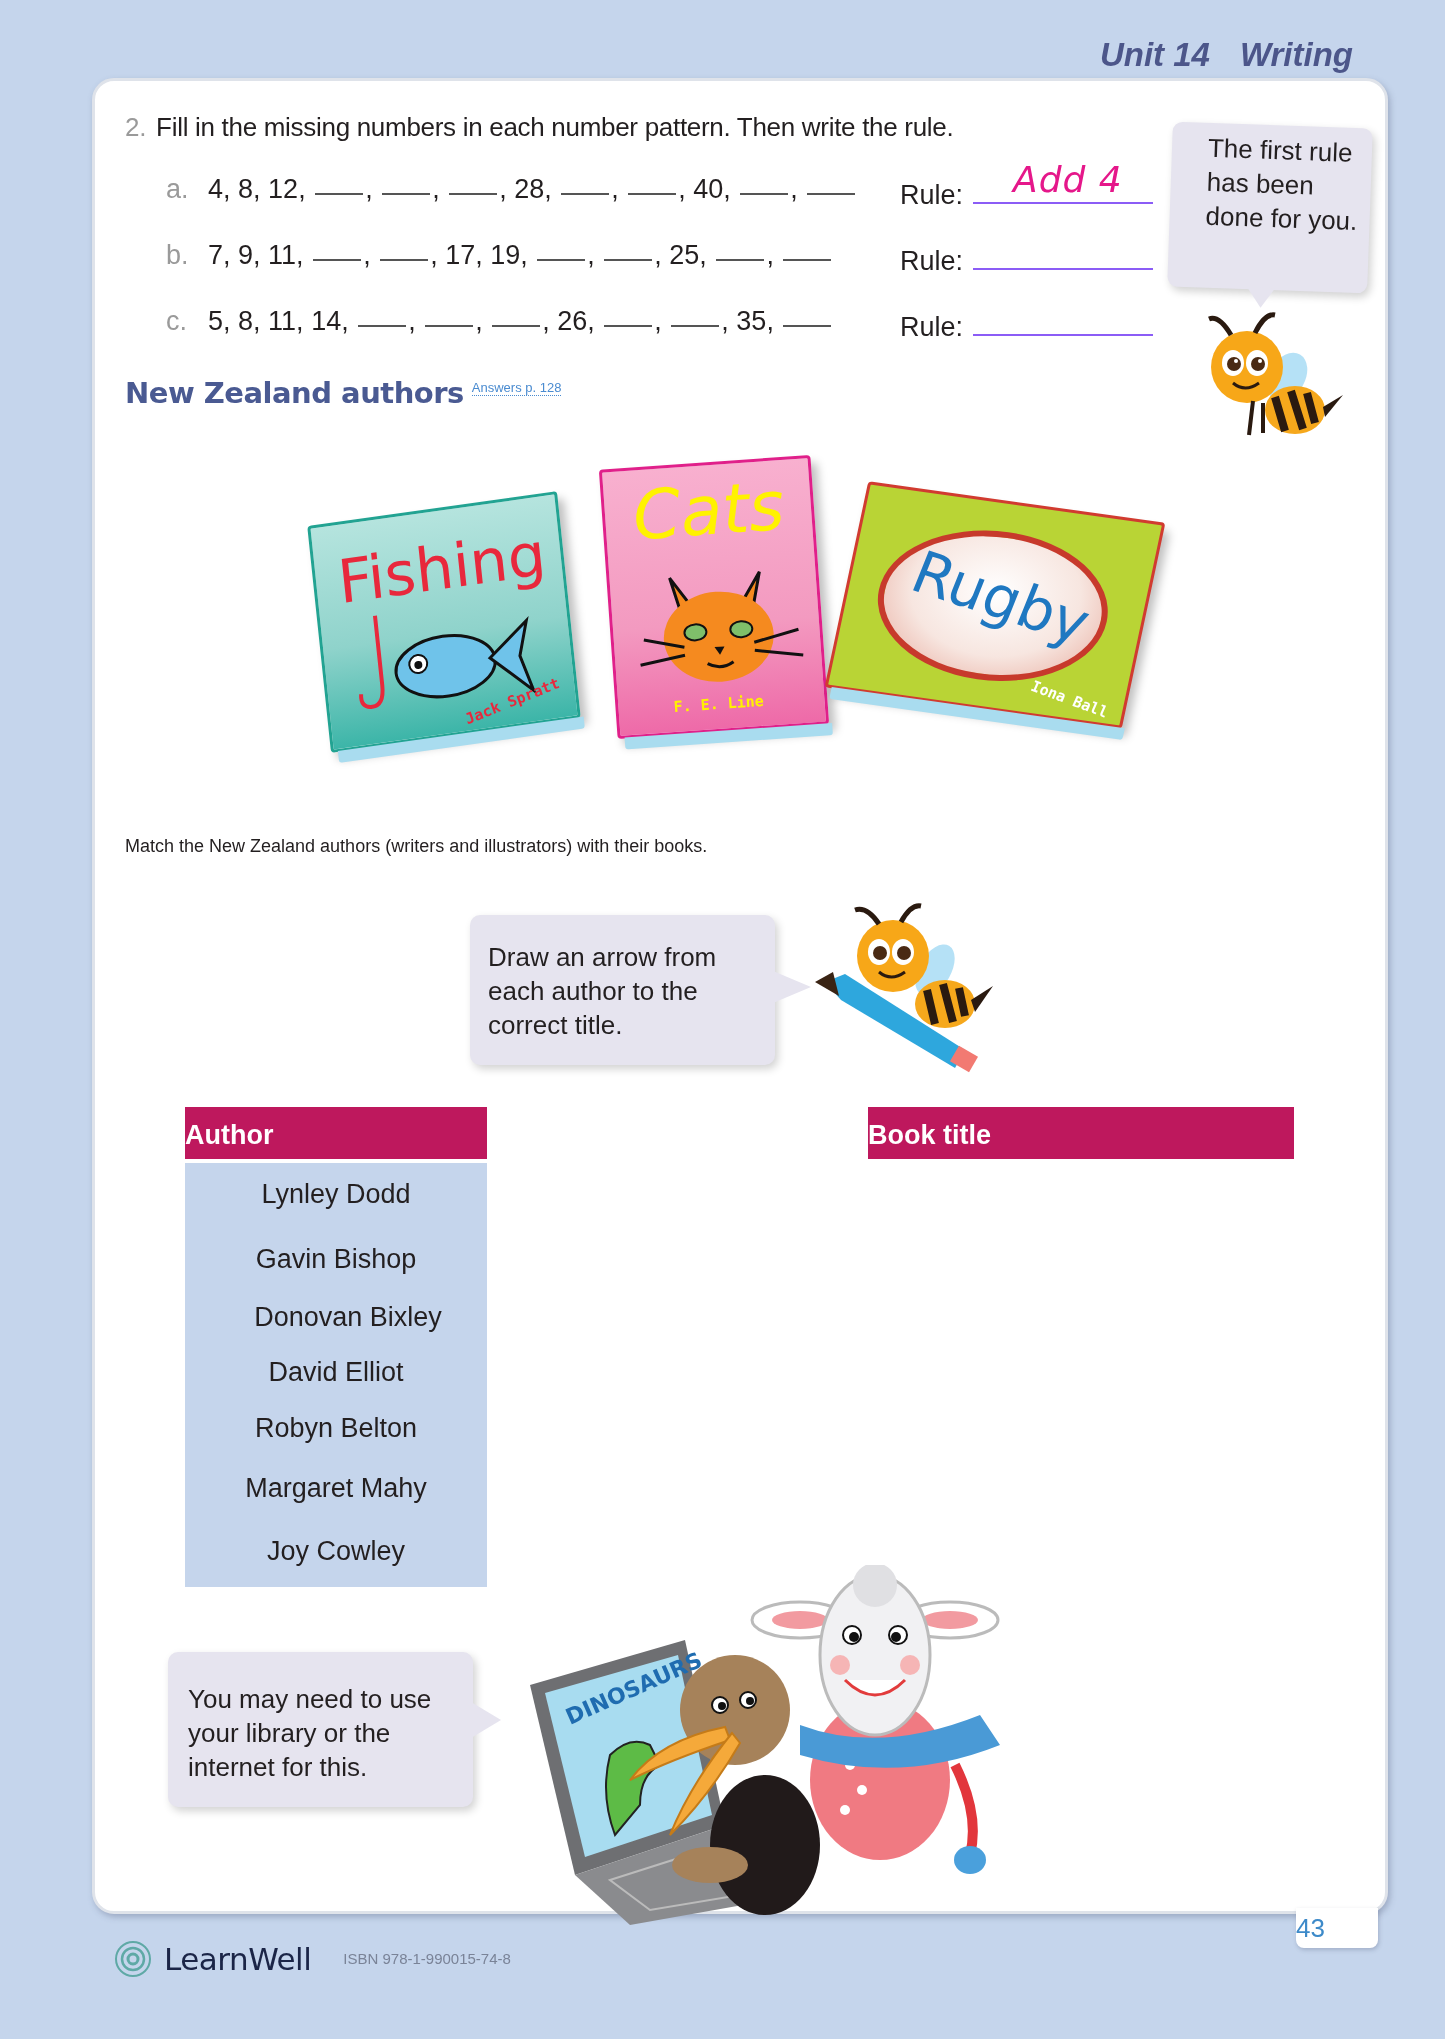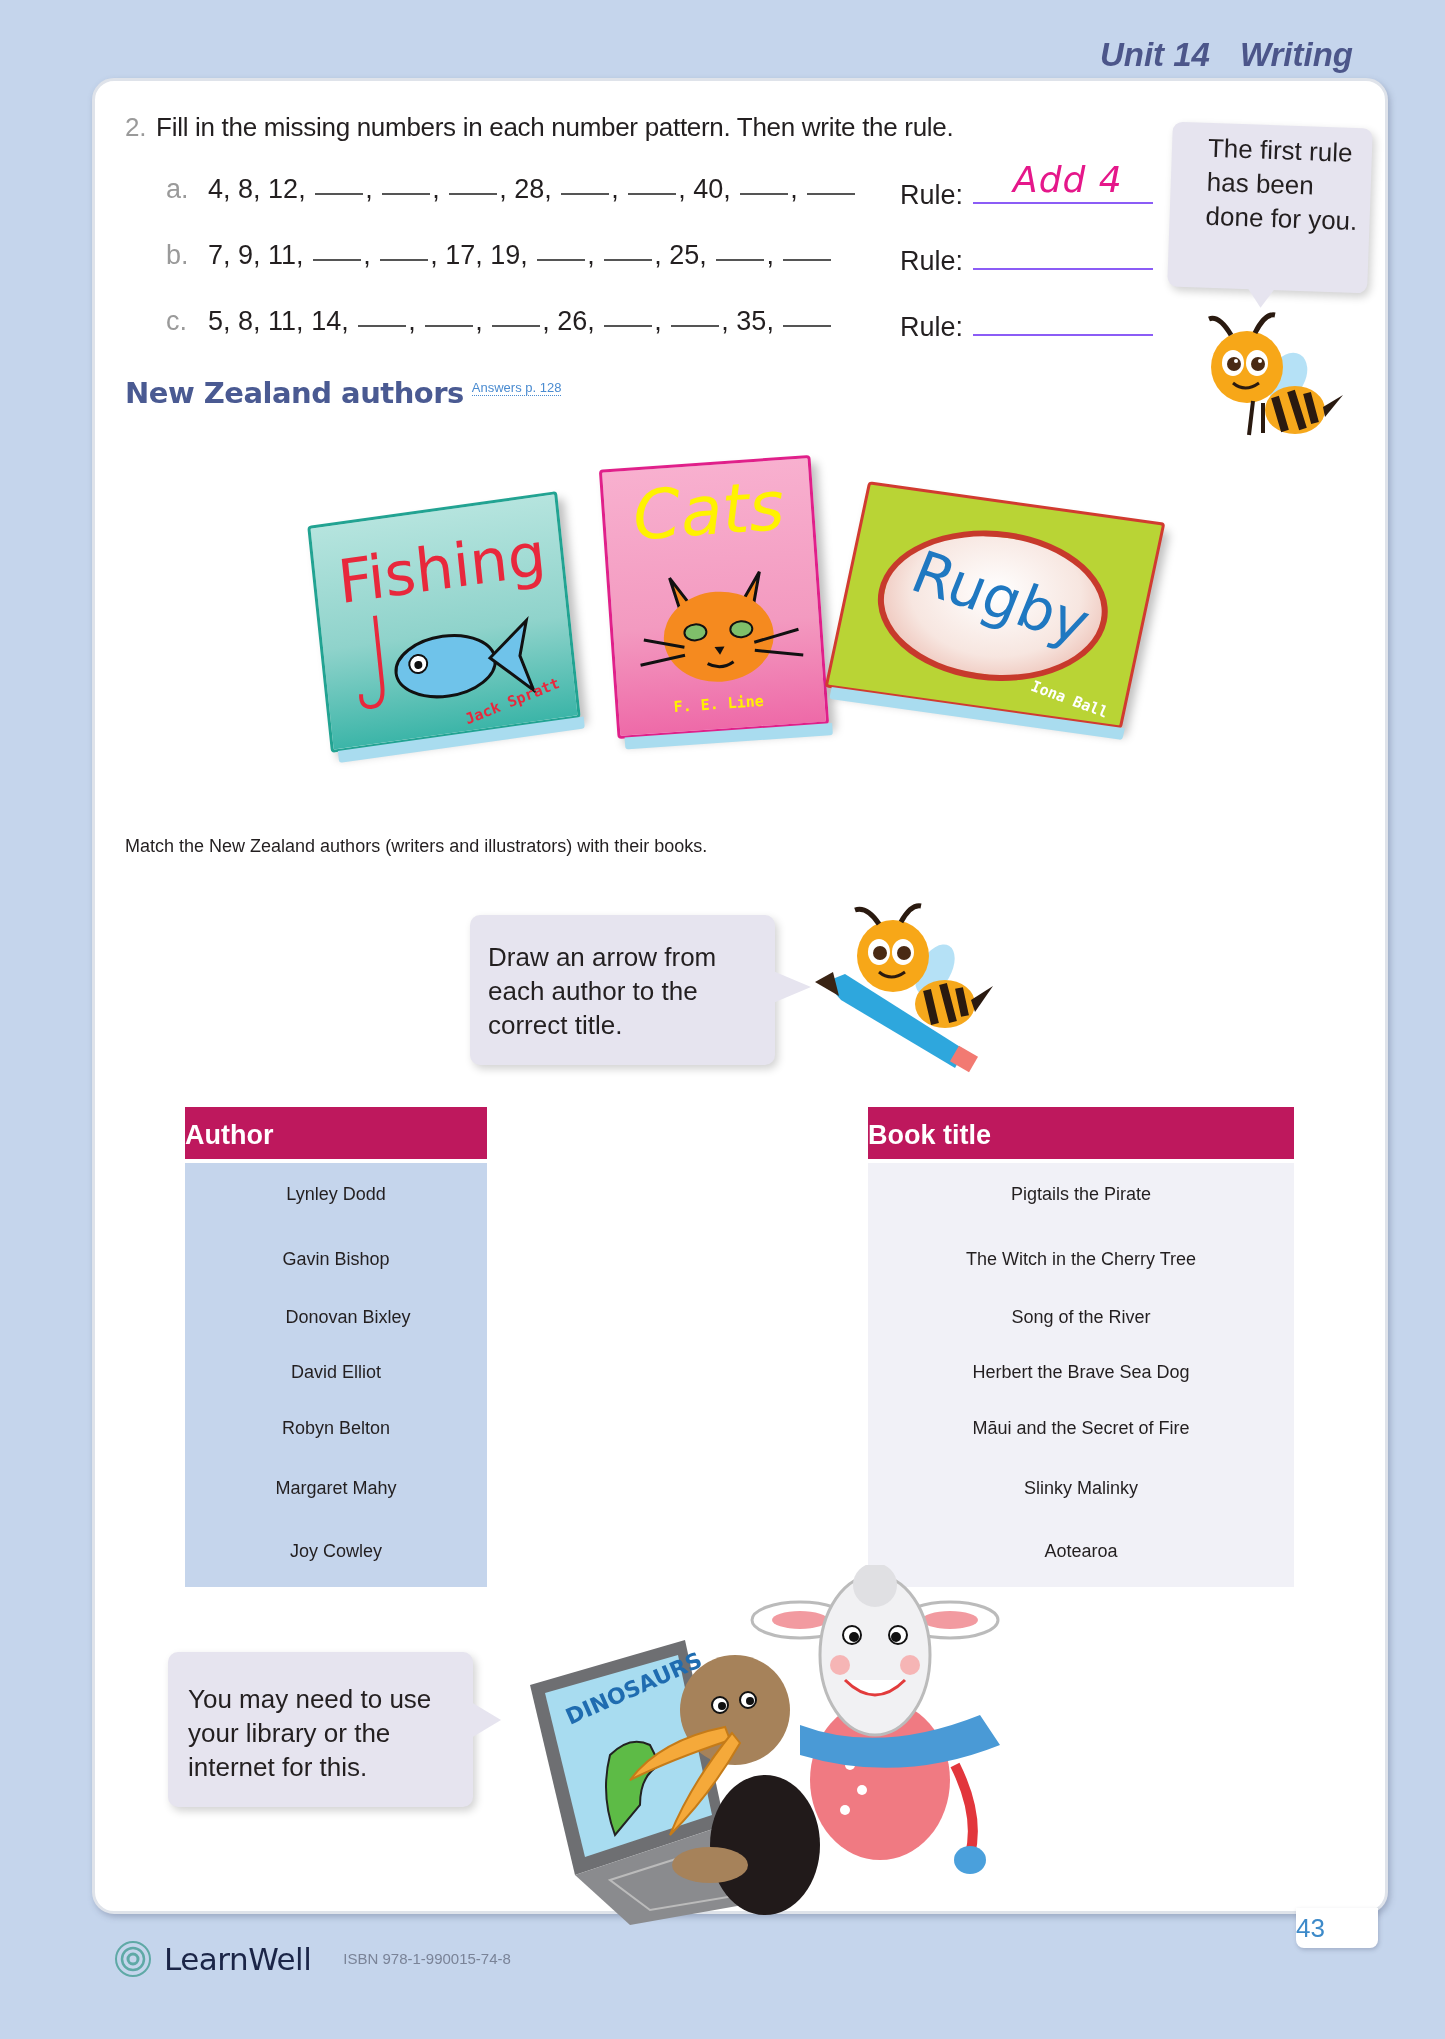--- a/index.html
+++ b/index.html
@@ -141,21 +141,21 @@
   }
   
   .tbl { position: absolute; font-family: "Liberation Sans", sans-serif; }
   .tbl-head {
     background: #be185d; color: #fff; font-weight: bold;
     font-size: 27px; text-align: left; height: 56px; line-height: 56px;
     border-bottom: 4px solid #ffffff;
   }
   .tbl-body { padding-top: 6px; }
   .tbl-cell {
-    text-align: center; font-size: 18px; color: #231f20;
+    text-align: center; font-size: 27px; color: #231f20;
   }
   .tbl-author { left: 185px; top: 1107px; width: 302px; }
   .tbl-author .tbl-body { background: #c5d5ec; height: 424px; }
   .tbl-books { left: 868px; top: 1107px; width: 426px; }
   .tbl-books .tbl-body { background: #f1f1f7; height: 424px; }
   
   .char { position: absolute; }
   
   .footer-logo {
     position: absolute; left: 114px; top: 1940px;
@@ -355,29 +355,20 @@
     <div class="tbl-cell" style="height:56px; line-height:60px;padding-left:24px;">Donovan Bixley</div>
     <div class="tbl-cell" style="height:56px; line-height:58px;">David Elliot</div>
     <div class="tbl-cell" style="height:56px; line-height:58px;">Robyn Belton</div>
     <div class="tbl-cell" style="height:62px; line-height:66px;">Margaret Mahy</div>
     <div class="tbl-cell" style="height:64px; line-height:68px;">Joy Cowley</div>
   </div>
 </div>
 
 <div class="tbl tbl-books">
   <div class="tbl-head">Book title</div>
-  <div class="tbl-body">
-    <div class="tbl-cell" style="height:60px; line-height:50px;">Pigtails the Pirate</div>
-    <div class="tbl-cell" style="height:58px; line-height:60px;">The Witch in the Cherry Tree</div>
-    <div class="tbl-cell" style="height:56px; line-height:60px;">Song of the River</div>
-    <div class="tbl-cell" style="height:56px; line-height:58px;">Herbert the Brave Sea Dog</div>
-    <div class="tbl-cell" style="height:56px; line-height:58px;">Māui and the Secret of Fire</div>
-    <div class="tbl-cell" style="height:62px; line-height:66px;">Slinky Malinky</div>
-    <div class="tbl-cell" style="height:64px; line-height:68px;">Aotearoa</div>
-  </div>
 </div>
 
 <div class="bubble bubble-bot">
   <span>You may need to use your library or the internet for this.</span>
 </div>
 
 <div class="char" style="left:500px; top:1565px;">
   <svg width="580" height="360" viewBox="0 0 580 360">
 
     <ellipse cx="380" cy="215" rx="70" ry="80" fill="#f07a82"></ellipse>

